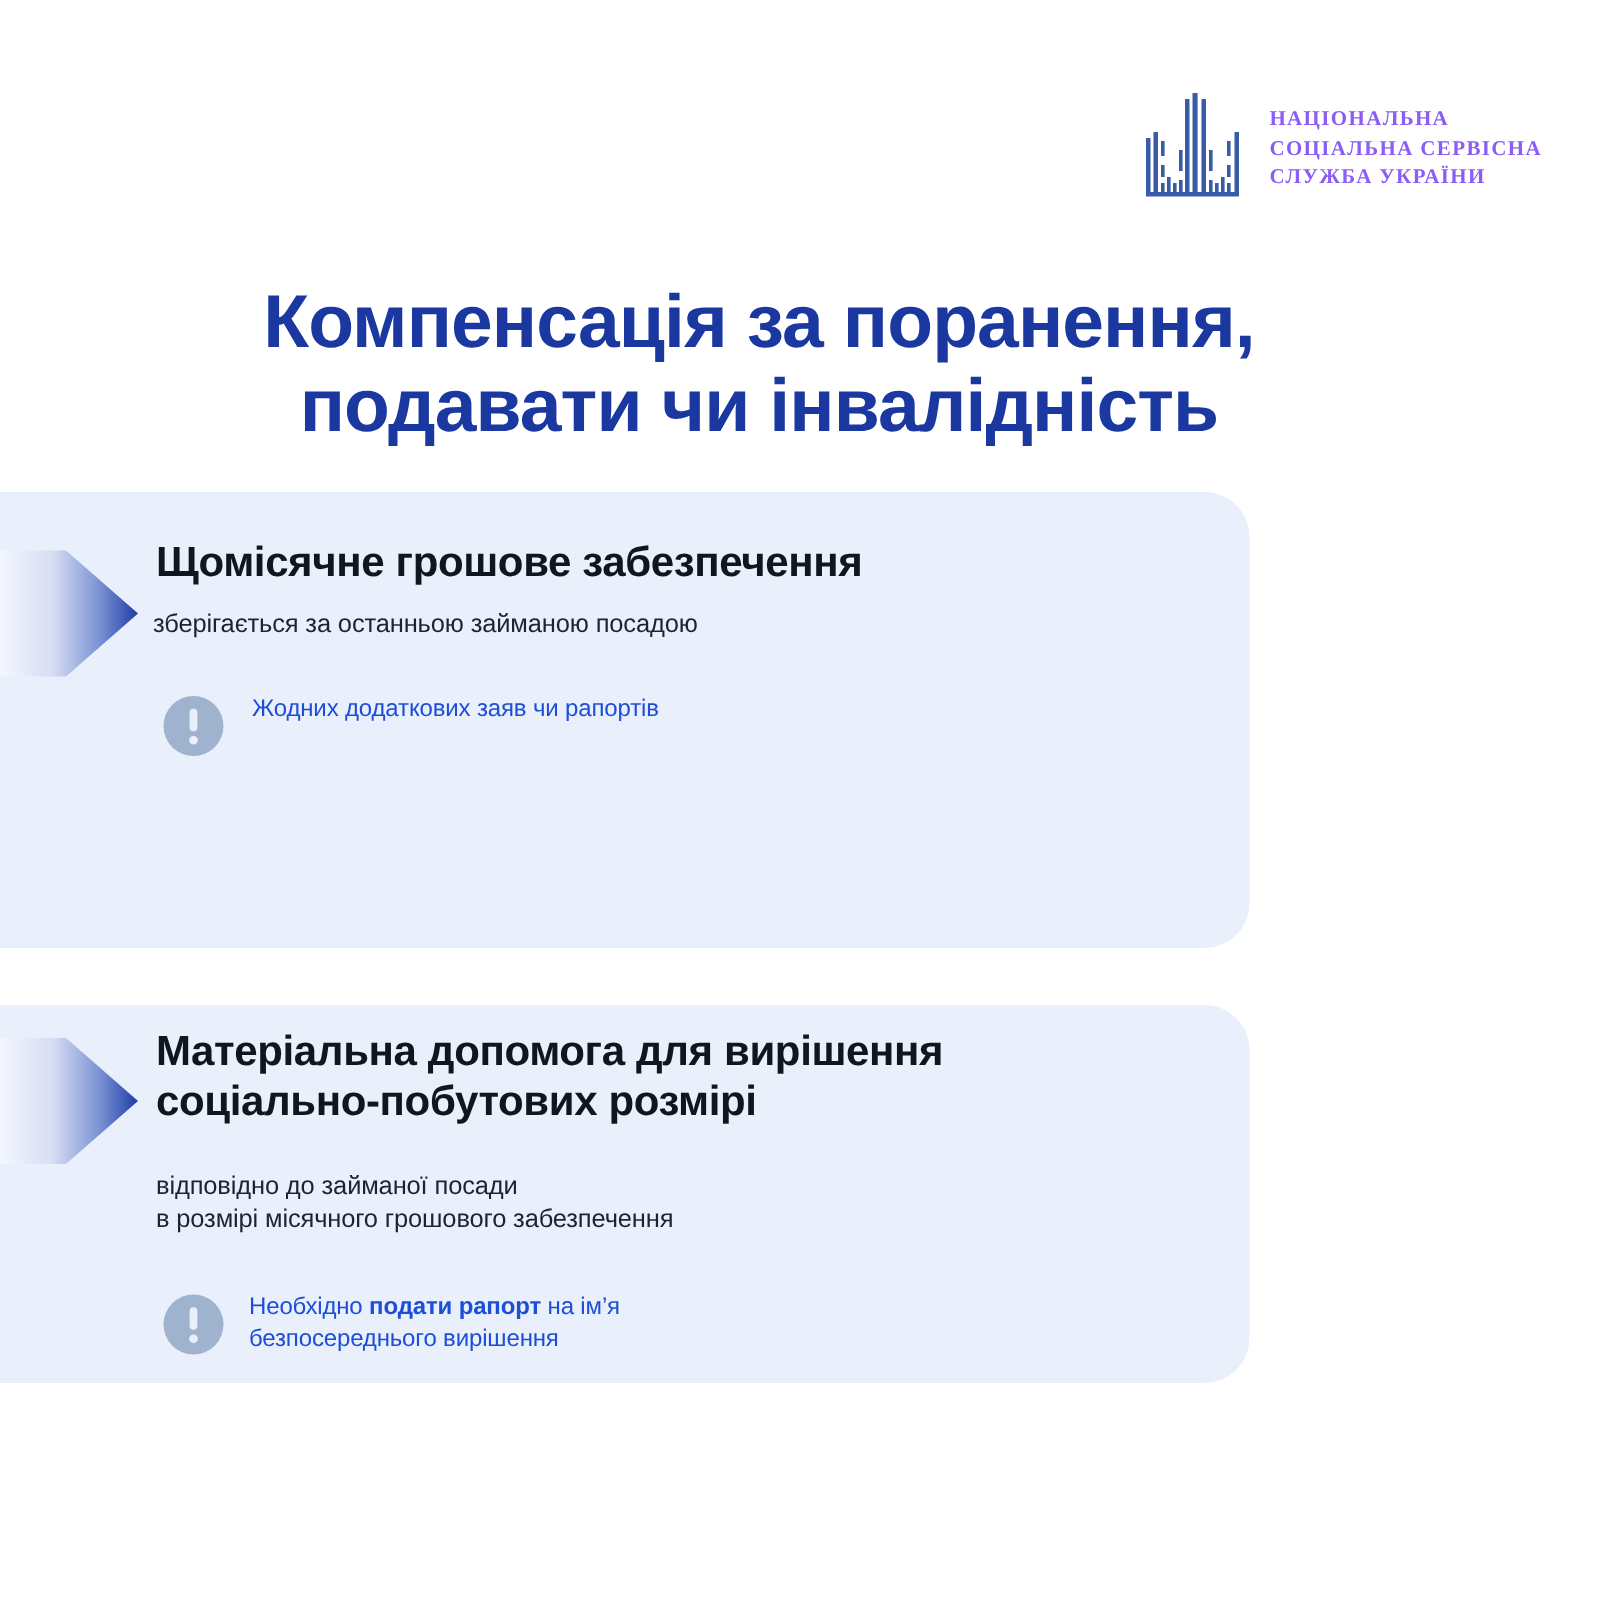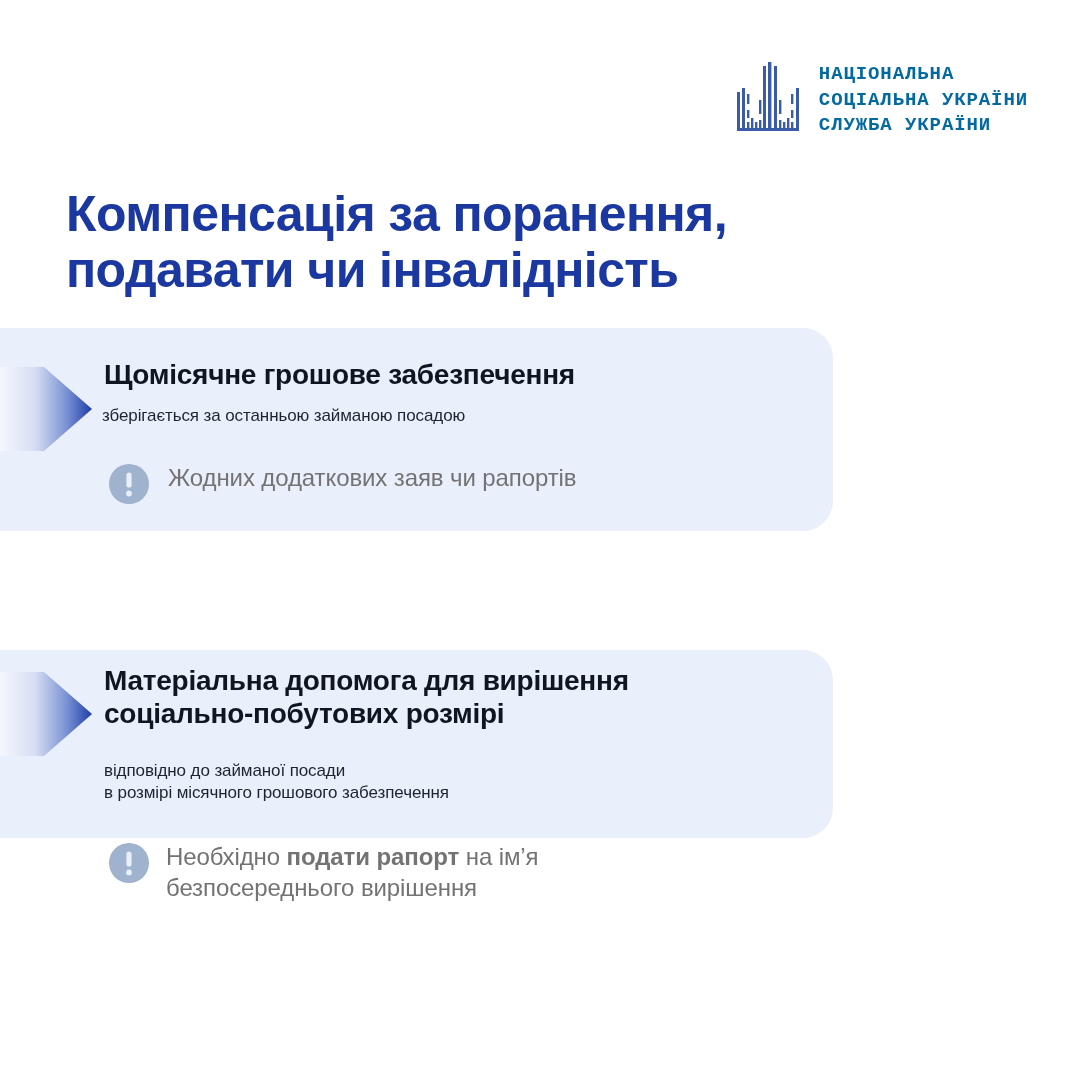--- a/index.html
+++ b/index.html
@@ -32,58 +32,59 @@
     flex: 0 0 auto;
     display: block;
   }
   .logo-text {
     display: flex;
     flex-direction: column;
     justify-content: center;
     gap: 3px;
   }
   .logo-line {
-    font-family: Liberation Mono, monospace;
-    font-size: 19px;
+    font-family: Liberation Serif, serif;
+    font-size: 14px;
     font-weight: 700;
     letter-spacing: 0.9px;
-    color: #0369a1;
+    color: #8b5cf6;
     line-height: 1.18;
     white-space: nowrap;
   }
 
   
   .page-title {
     position: absolute;
     left: 66px;
     top: 186px;
     width: 880px;
     font-size: 50px;
     font-weight: 700;
     line-height: 1.12;
     letter-spacing: -0.6px;
     color: #1a38a0;
     margin: 0;
+    text-align: center;
   }
   .page-title .tl {
     display: block;
   }
 
   
   .card {
     position: absolute;
     left: 0;
     width: 833px;
     background: #e9effb;
     border-top-right-radius: 30px;
     border-bottom-right-radius: 30px;
     box-sizing: border-box;
   }
-  #card-1 { top: 328px; height: 203px; }
-  #card-2 { top: 650px; height: 188px; }
+  #card-1 { top: 328px; height: 304px; }
+  #card-2 { top: 670px; height: 252px; }
 
   .arrow {
     position: absolute;
     left: 0;
     width: 92px;
     height: 96px;
     display: block;
   }
   #card-1 .arrow { top: 33px; }
   #card-2 .arrow { top: 16px; }
@@ -127,23 +128,23 @@
   #card-2 .note { margin-top: 36px; margin-left: 4px; gap: 16px; }
 
   .note-icon {
     flex: 0 0 auto;
     width: 42px;
     height: 42px;
     margin-top: 2px;
     display: block;
   }
   .note-text {
-    font-size: 24px;
+    font-size: 16px;
     font-weight: 400;
-    color: #737373;
+    color: #1d4ed8;
     line-height: 1.32;
     letter-spacing: -0.1px;
     padding-top: 1px;
   }
   .note-text .nl { display: block; }
   .note-text b { font-weight: 700; }
 </style>
 </head>
 <body>
 
@@ -168,21 +169,21 @@
       <rect x="56" y="36" width="2.4" height="10"></rect>
       <rect x="56" y="52" width="2.4" height="8"></rect>
       <rect x="56" y="64" width="2.4" height="8"></rect>
       <rect x="44" y="42" width="2.4" height="14"></rect>
       <rect x="61" y="30" width="3" height="42"></rect>
       <rect x="2" y="70" width="62" height="3"></rect>
     </g>
   </svg>
   <div class="logo-text">
     <div class="logo-line">НАЦІОНАЛЬНА</div>
-    <div class="logo-line">СОЦІАЛЬНА УКРАЇНИ</div>
+    <div class="logo-line">СОЦІАЛЬНА СЕРВІСНА</div>
     <div class="logo-line">СЛУЖБА УКРАЇНИ</div>
   </div>
 </div>
 
 <h1 class="page-title">
   <span class="tl">Компенсація за поранення,</span>
   <span class="tl">подавати чи інвалідність</span>
 </h1>
 
 <section class="card" id="card-1">

